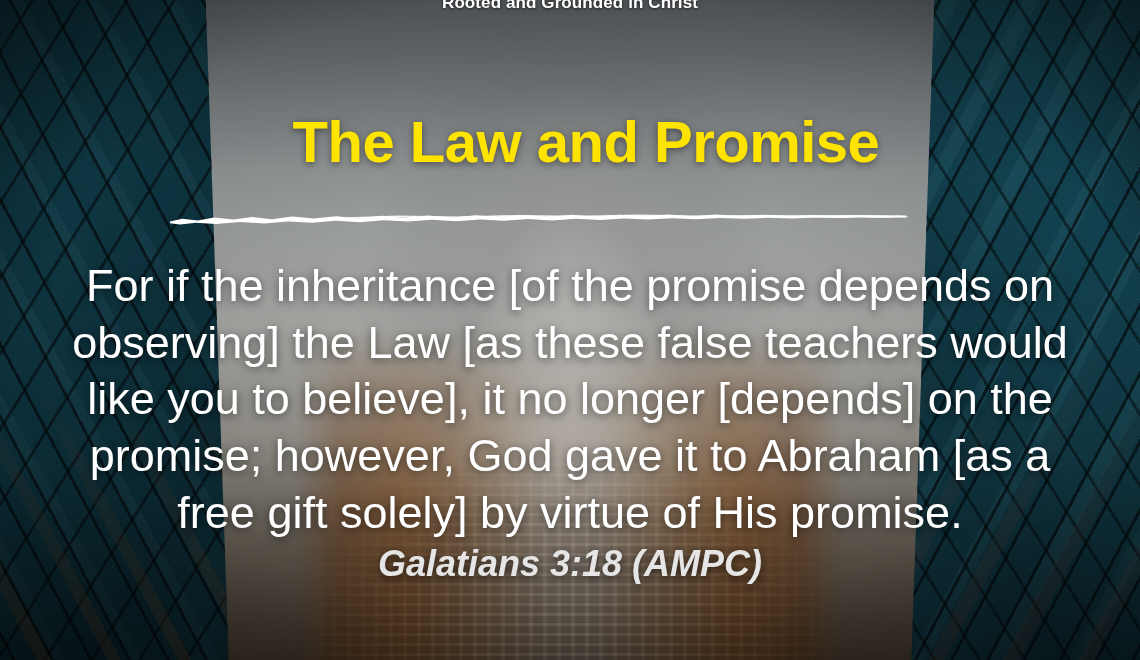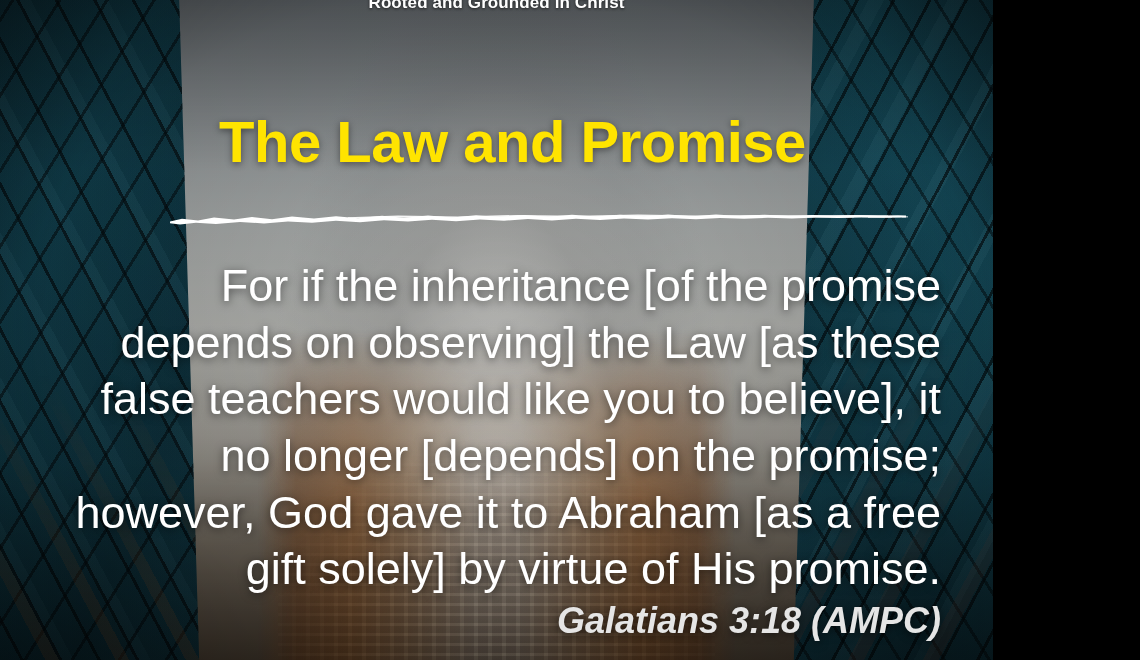--- a/index.html
+++ b/index.html
@@ -2,21 +2,21 @@
 <html><head>
 <meta charset="utf-8">
 <style>
   html, body {
     margin: 0;
     padding: 0;
     background: #000;
   }
   #slide {
     position: relative;
-    width: 993px;
+    width: 1140px;
     height: 660px;
     overflow: hidden;
     font-family: "Liberation Sans", sans-serif;
     background: #0d1b22;
   }
 
   
   .bg-layer {
     position: absolute;
     inset: 0;
@@ -238,21 +238,21 @@
     width: 740px;
     height: 26px;
   }
   .divider svg { display: block; width: 100%; height: 100%; }
 
   .verse-block {
     position: absolute;
     top: 258px;
     left: 52px;
     right: 52px;
-    text-align: right;
+    text-align: center;
   }
   .verse-text {
     color: #ffffff;
     font-size: 45px;
     line-height: 1.26;
     font-weight: 400;
     font-stretch: condensed;
     text-shadow: 0 2px 8px rgba(0,0,0,0.55);
     margin: 0;
   }

